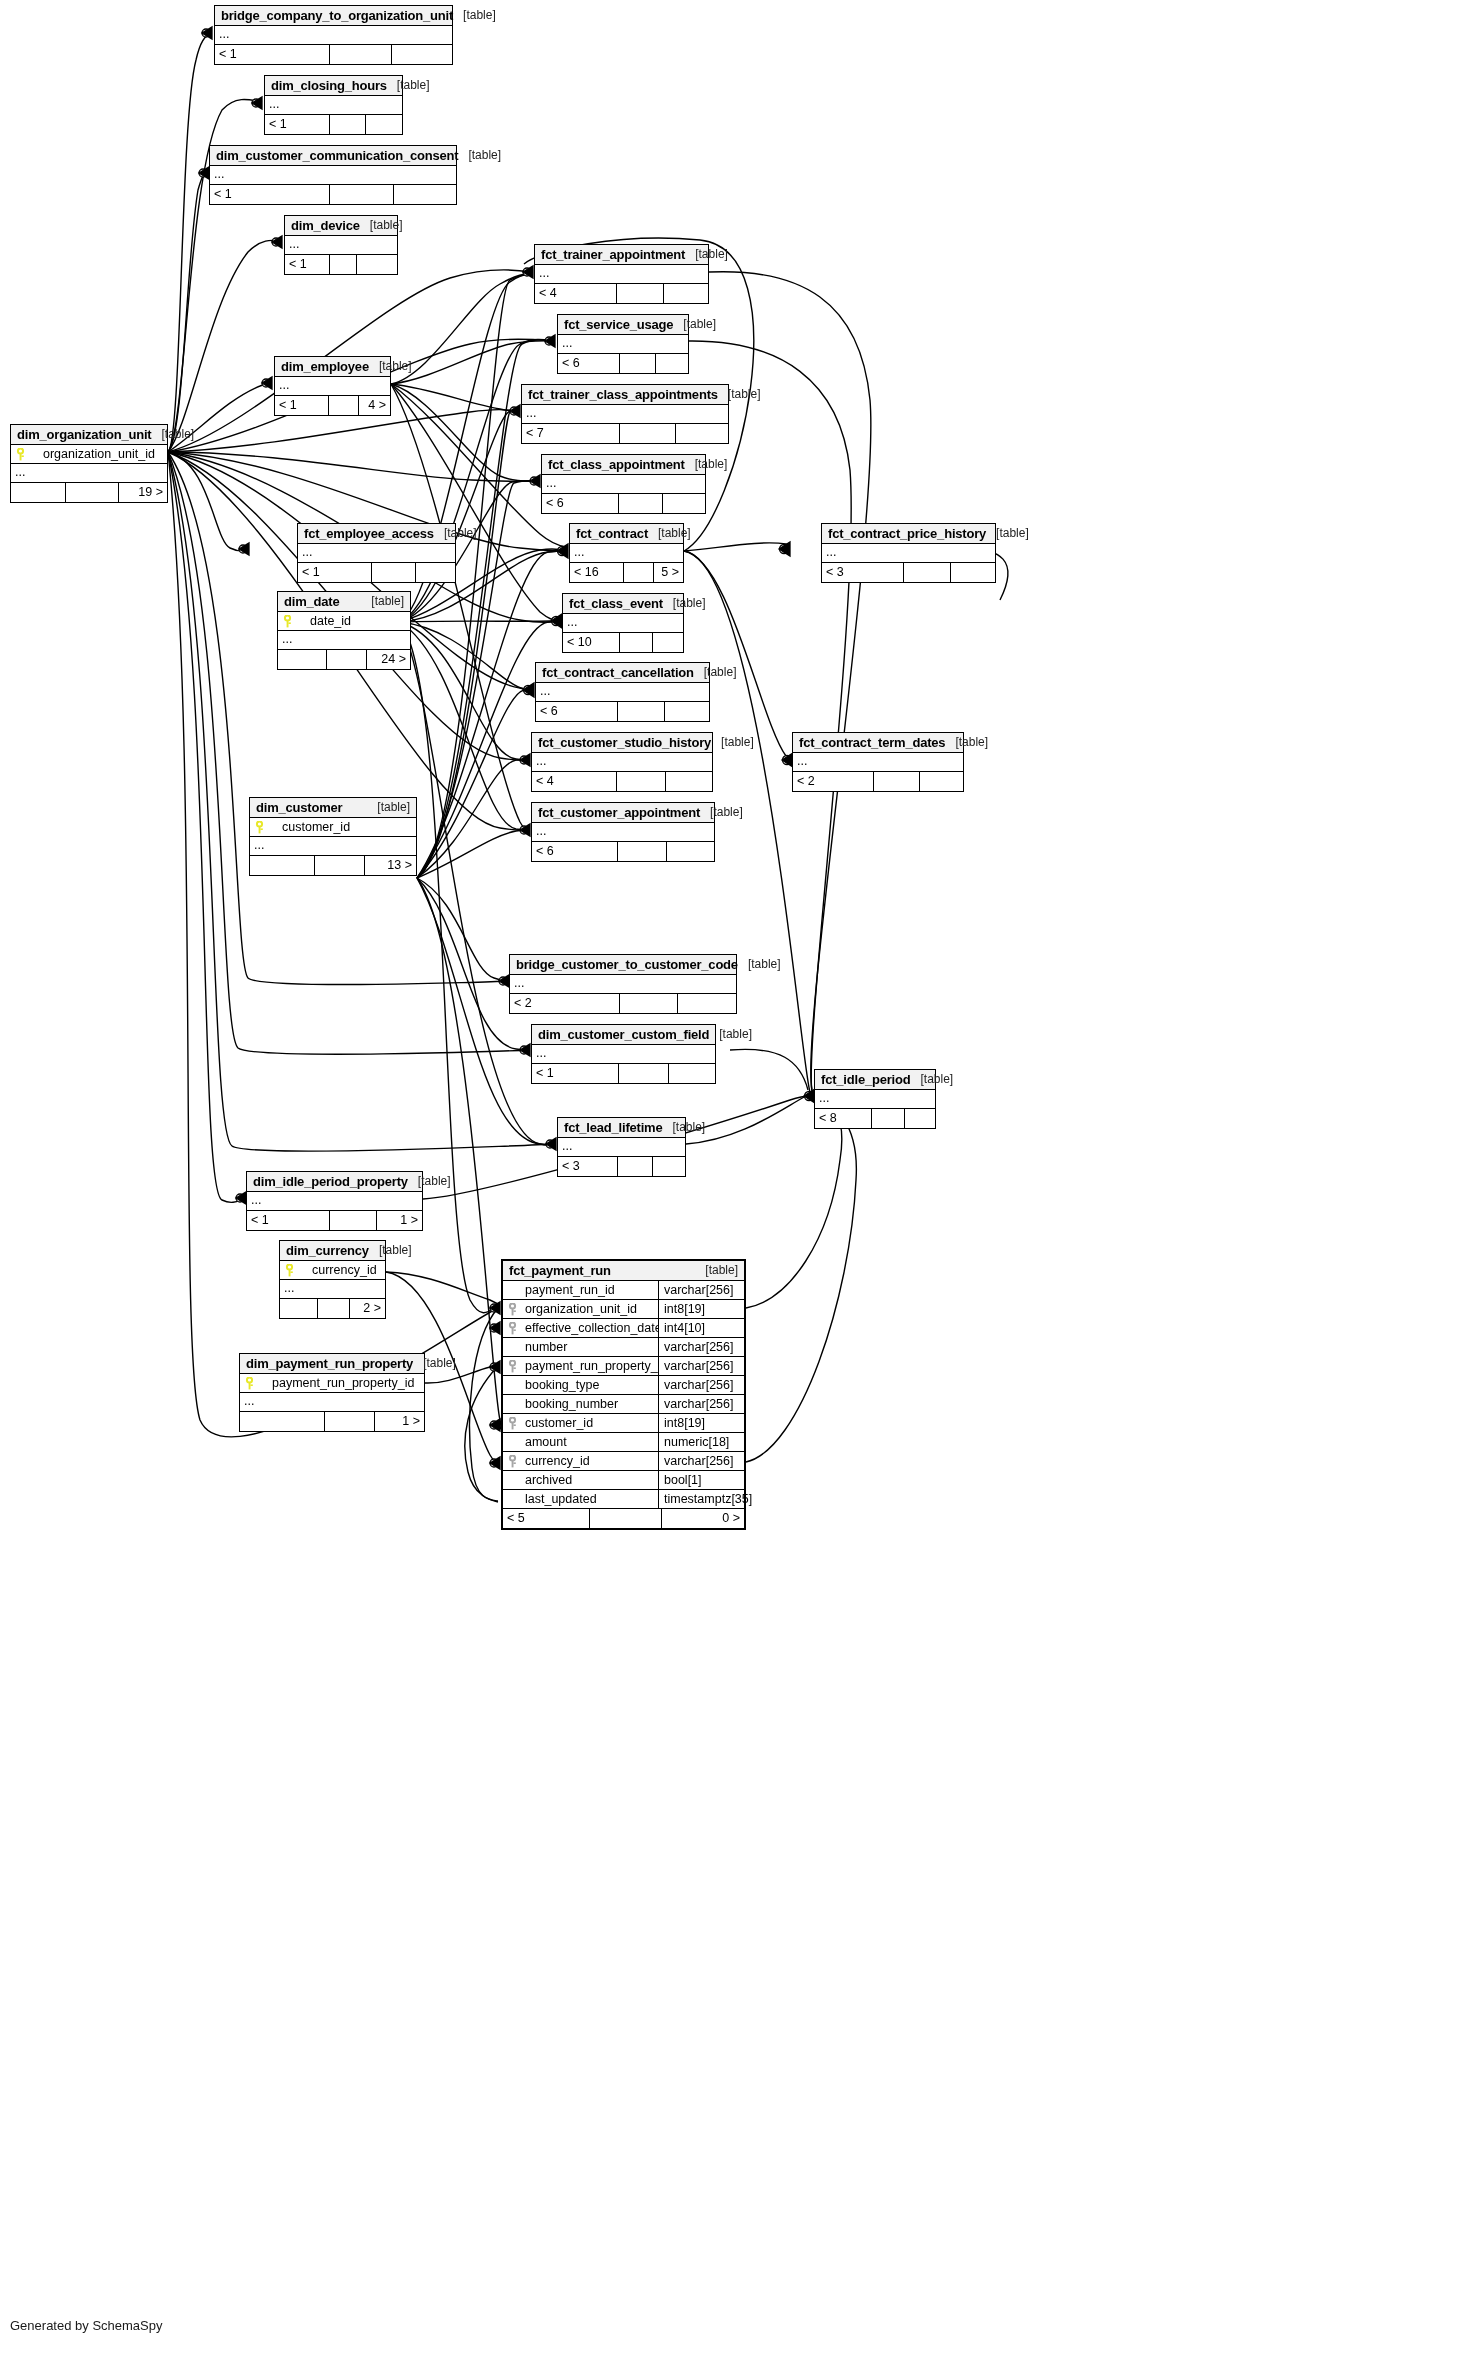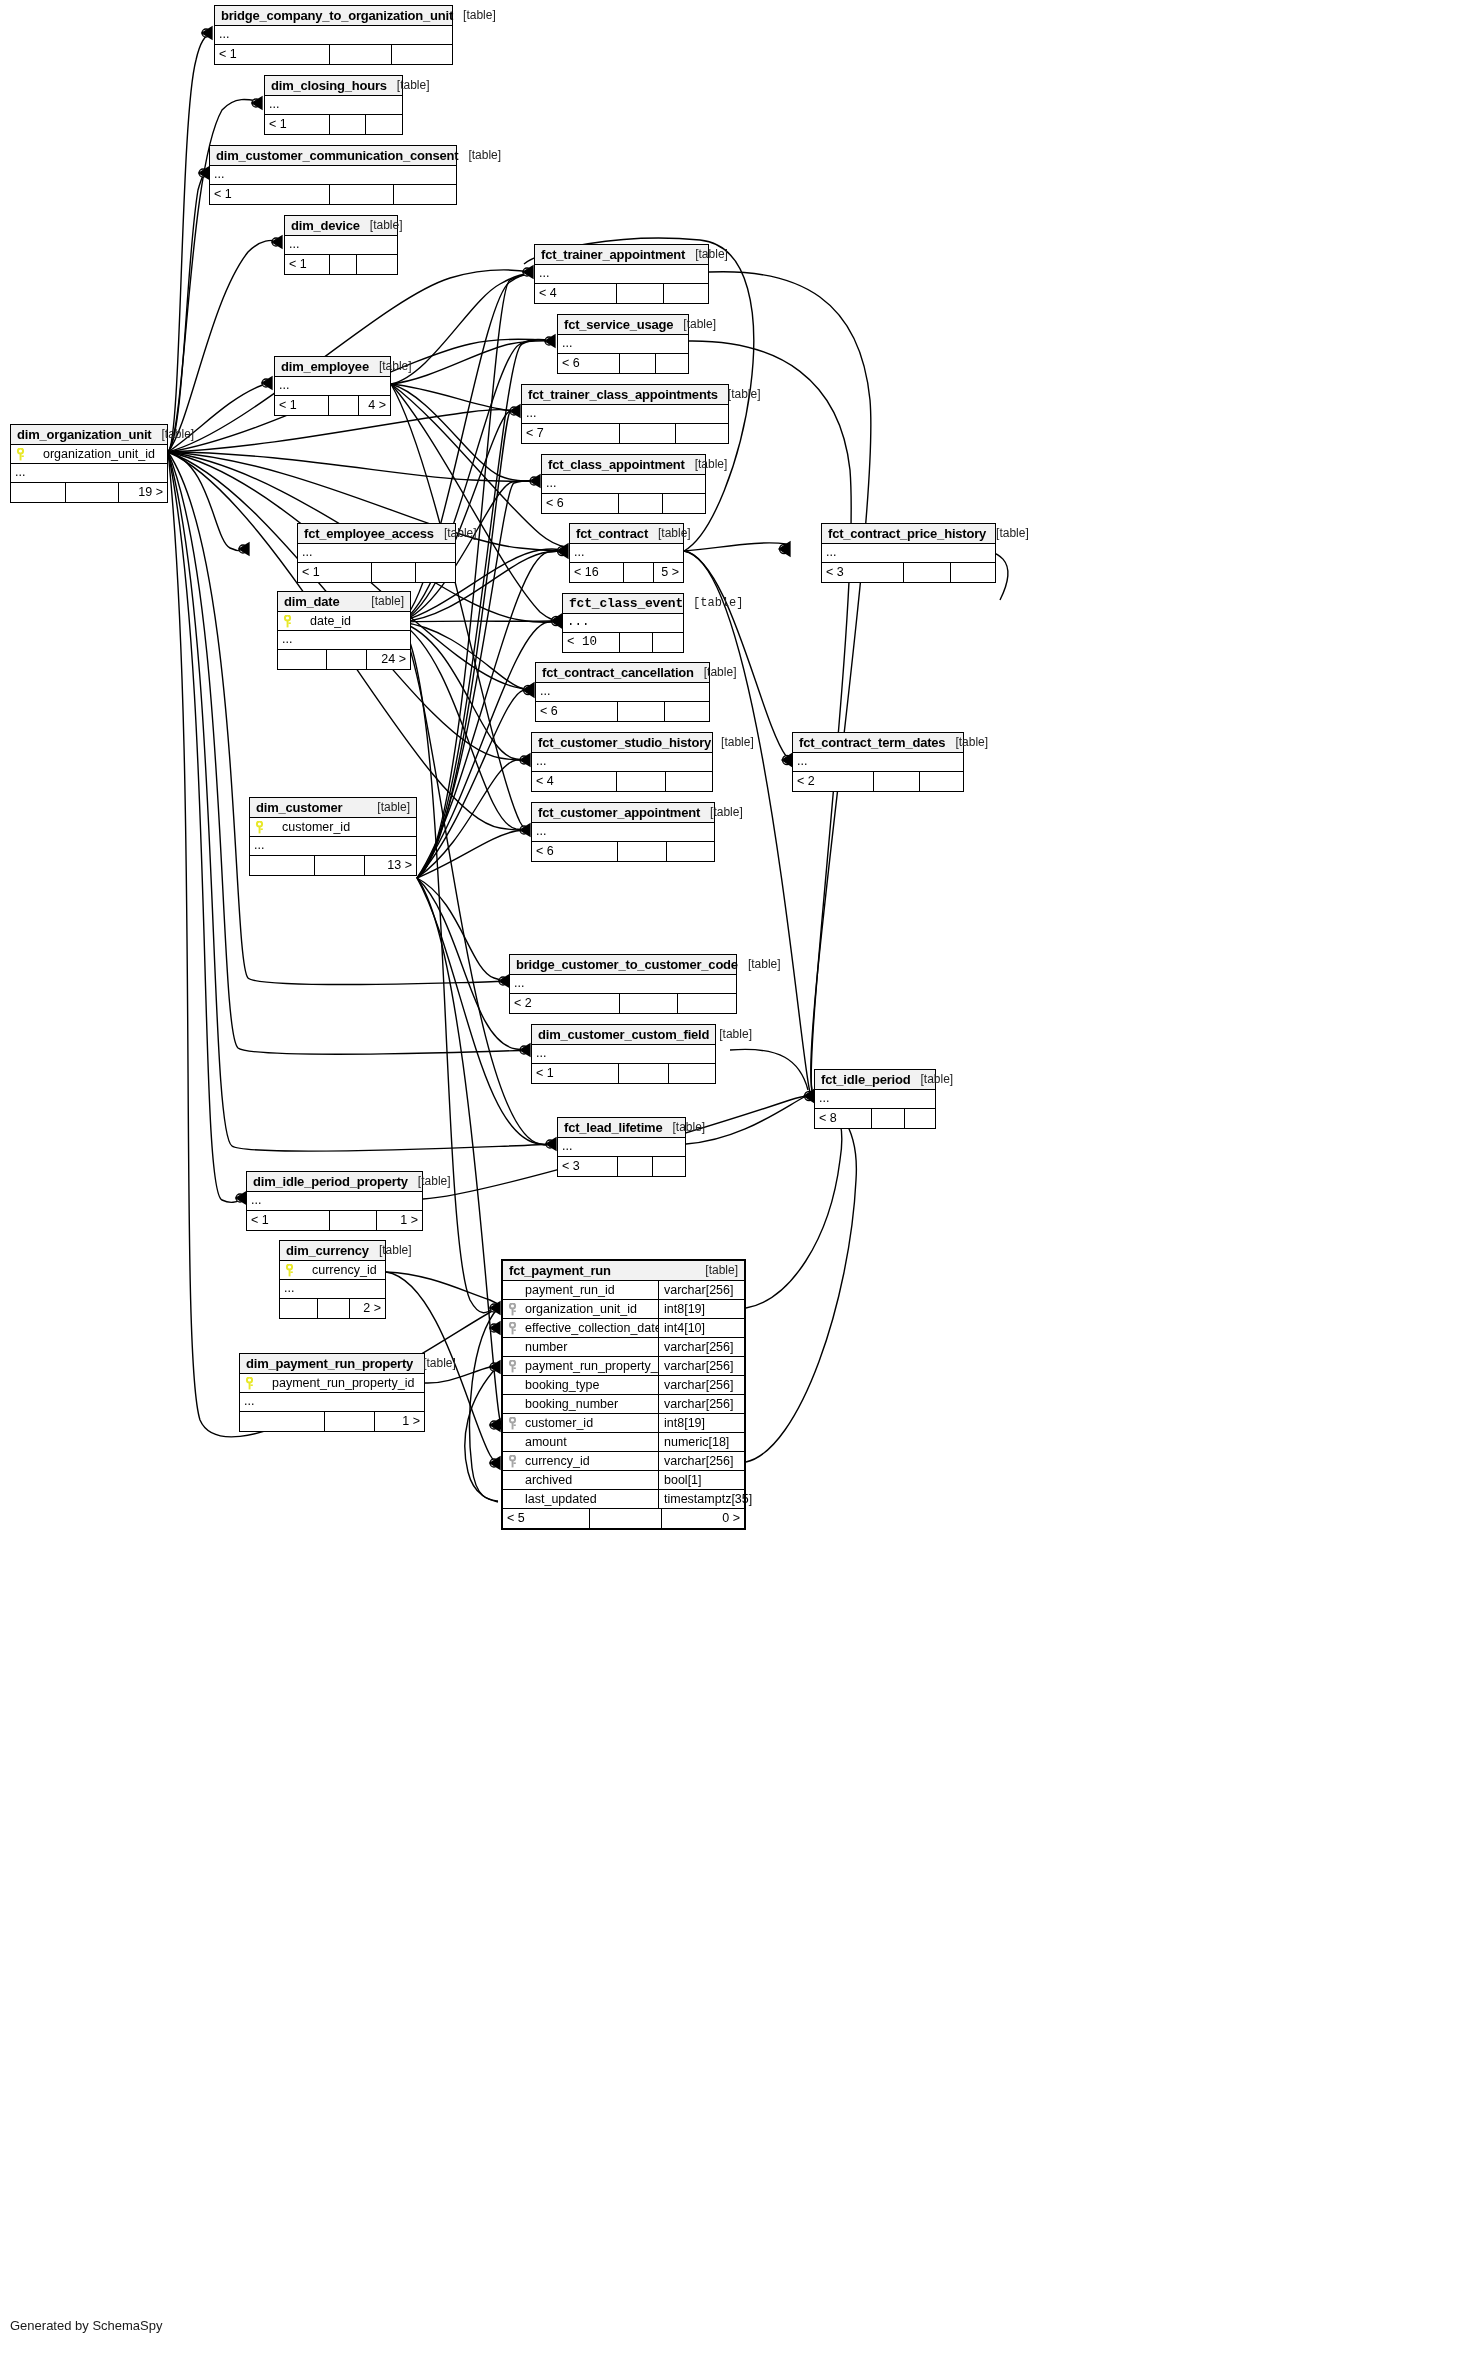--- a/index.html
+++ b/index.html
@@ -480,21 +480,21 @@
             <span class="col-name" style="padding-left: 14px;">date_id</span>
           </div>
           <div class="ellipsis-row">...</div>
         </div>
         <div class="node-foot">
           <div class="foot-cell foot-left" style="width: 49px;"></div>
           <div class="foot-cell foot-left" style="width: 40px;"></div>
           <div class="foot-cell foot-right" style="width: 43px;">24 &gt;</div>
         </div>
       </div>
-      <div class="node" style="left: 562px; top: 593px; width: 122px; font-family: Liberation Mono, monospace;">
+      <div class="node" style="left: 562px; top: 593px; width: 122px;">
         <div class="node-head">
           <span class="node-title">fct_class_event</span>
           <span class="node-tag">[table]</span>
         </div>
         <div class="node-body">
           <div class="ellipsis-row">...</div>
         </div>
         <div class="node-foot">
           <div class="foot-cell foot-left" style="width: 57px;">&lt; 10</div>
           <div class="foot-cell foot-left" style="width: 33px;"></div>

